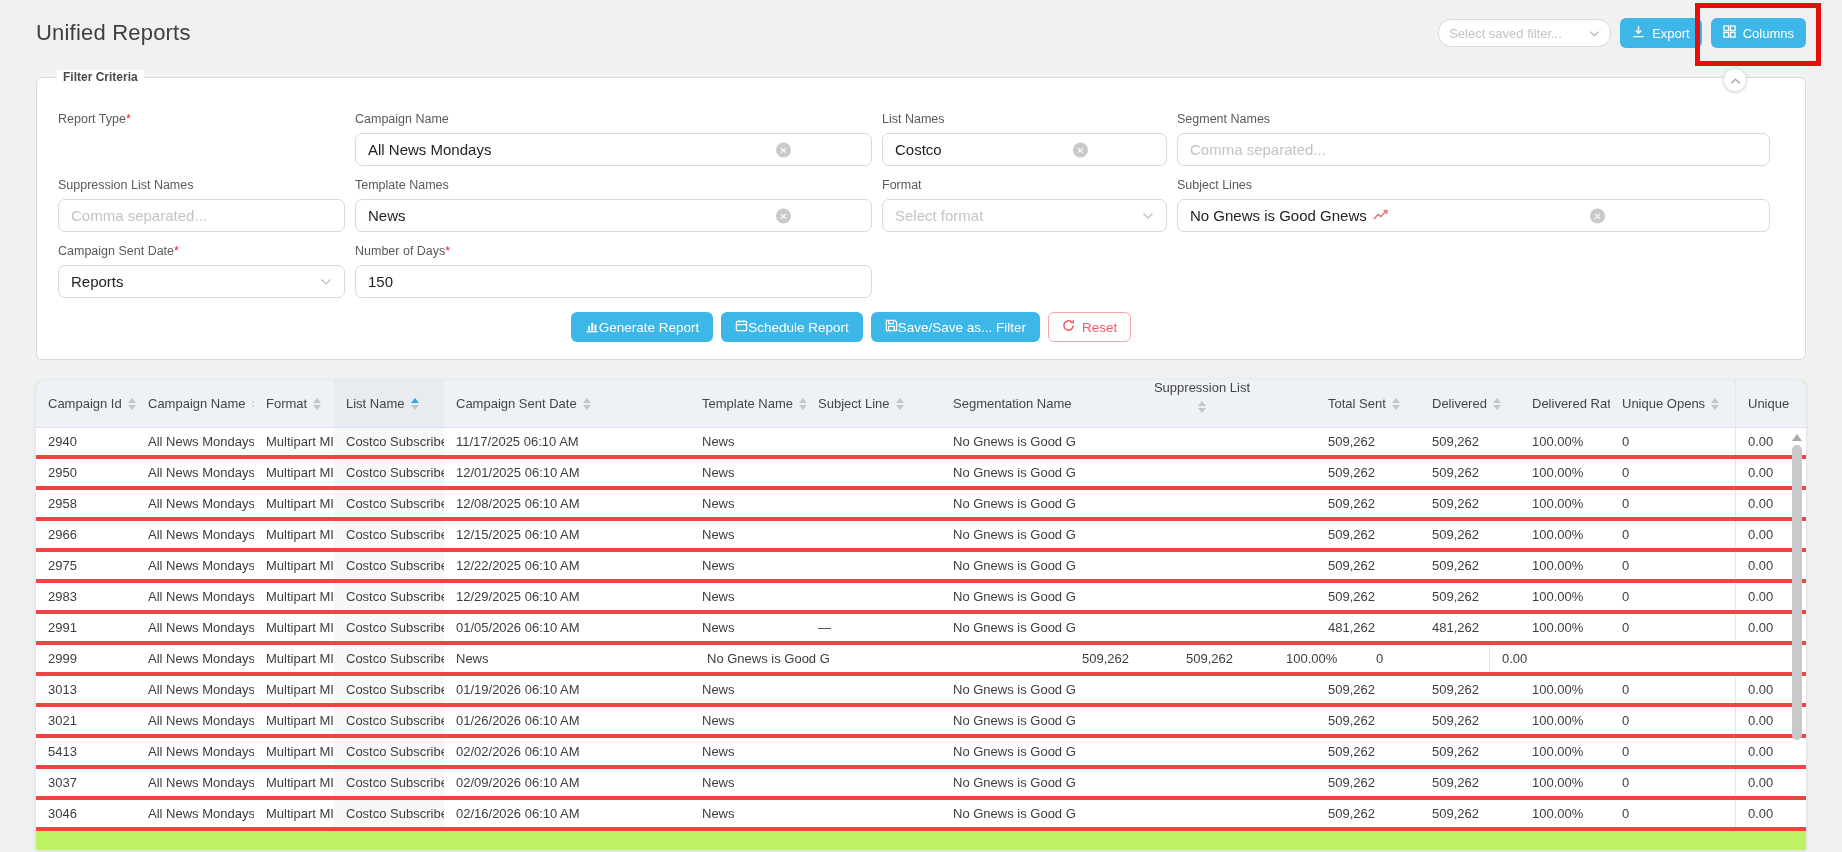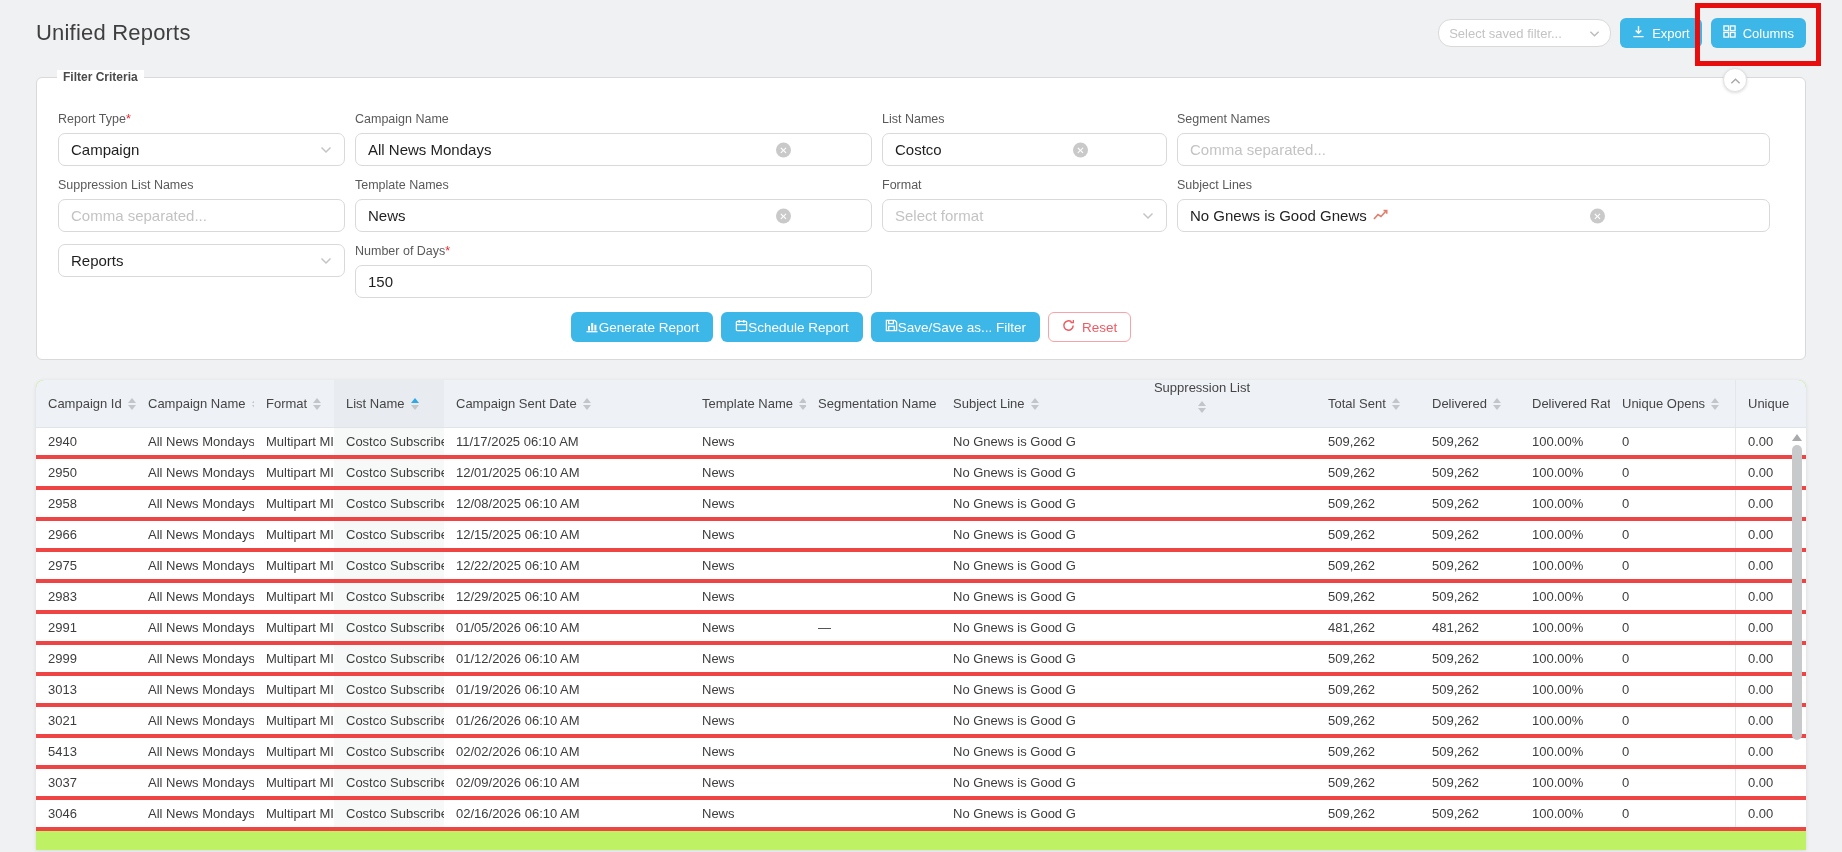--- a/index.html
+++ b/index.html
@@ -116,28 +116,20 @@
       <svg width="11" height="8" viewBox="0 0 12 8" fill="none" stroke="#a8a8a8" stroke-width="1.5">
           <path d="M1.5 6.5L6 2l4.5 4.5"></path>
         </svg>
     </span>
   </div>
 
   <div class="filter-grid">
 
     <div>
       <span class="flabel"><span>Report Type</span><span class="req">*</span></span>
-      <div class="control">
-        <span>Campaign</span>
-        <span class="chev">
-            <svg width="12" height="8" viewBox="0 0 12 8" fill="none" stroke="#c4c4c4" stroke-width="1.5">
-              <path d="M1.5 1.5L6 6l4.5-4.5"></path>
-            </svg>
-          </span>
-      </div>
     </div>
     <div>
       <span class="flabel">Campaign Name</span>
       <div class="control">
         <span>All News Mondays</span>
         <span class="clear-x cx-campaign">✕</span>
       </div>
     </div>
     <div>
       <span class="flabel">List Names</span>
@@ -183,20 +175,21 @@
                 <polyline points="1,10 5,5.5 8,7.5 13,2" stroke="#e0806c" stroke-width="1.7"></polyline>
                 <path d="M10.5 1.5h3.2v3.2" stroke="#e0806c" stroke-width="1.7"></path>
               </svg>
           </span>
         </span>
         <span class="clear-x cx-subject">✕</span>
       </div>
     </div>
 
     <div>
+      <span class="flabel"><span>Campaign Sent Date</span><span class="req">*</span></span>
       <div class="control">
         <span>Reports</span>
         <span class="chev">
             <svg width="12" height="8" viewBox="0 0 12 8" fill="none" stroke="#c4c4c4" stroke-width="1.5">
               <path d="M1.5 1.5L6 6l4.5-4.5"></path>
             </svg>
           </span>
       </div>
     </div>
     <div>
@@ -284,30 +277,30 @@
           <span class="car down"></span>
         </span>
       </div>
       <div class="th col-template_name" style="width: 116px;">
         <span>Template Name</span>
         <span class="sorter">
           <span class="car up"></span>
           <span class="car down"></span>
         </span>
       </div>
+      <div class="th col-subject_line" style="width: 135px;">
+        <span>Subject Line</span>
+        <span class="sorter">
+          <span class="car up"></span>
+          <span class="car down"></span>
+        </span>
+      </div>
       <div class="th col-segmentation_name" style="width: 135px;">
         <span>Segmentation Name</span>
       </div>
-      <div class="th col-subject_line" style="width: 135px;">
-        <span>Subject Line</span>
-        <span class="sorter">
-          <span class="car up"></span>
-          <span class="car down"></span>
-        </span>
-      </div>
       <div class="th col-suppression_list" style="width: 240px; flex-direction: column;">
         <span>Suppression List</span>
         <span class="sorter">
           <span class="car up"></span>
           <span class="car down"></span>
         </span>
       </div>
       <div class="th col-total_sent" style="width: 104px;">
         <span>Total Sent</span>
         <span class="sorter">
@@ -461,21 +454,20 @@
         <div class="td col-delivered" style="width: 100px;">481,262</div>
         <div class="td col-delivered_rate" style="width: 90px;">100.00%</div>
         <div class="td col-unique_opens" style="width: 125px;">0</div>
         <div class="td col-unique_open_rate_clipped" style="width: 71px;">0.00</div>
       </div>
       <div class="tr">
         <div class="td col-campaign_id" style="width: 100px;">2999</div>
         <div class="td col-campaign_name" style="width: 118px;">All News Mondays</div>
         <div class="td col-format" style="width: 80px;">Multipart MIME</div>
         <div class="td col-list_name" style="width: 110px;">Costco Subscribers Big</div>
-        <div class="td col-campaign_sent_date" style="width: 246px;">01/12/2026 06:10 AM</div>
         <div class="td col-template_name" style="width: 116px;">News</div>
         <div class="td col-segmentation_name" style="width: 135px;"></div>
         <div class="td col-subject_line" style="width: 135px;">
           <span>No Gnews is Good Gnews</span>
         </div>
         <div class="td col-suppression_list" style="width: 240px;"></div>
         <div class="td col-total_sent" style="width: 104px;">509,262</div>
         <div class="td col-delivered" style="width: 100px;">509,262</div>
         <div class="td col-delivered_rate" style="width: 90px;">100.00%</div>
         <div class="td col-unique_opens" style="width: 125px;">0</div>

